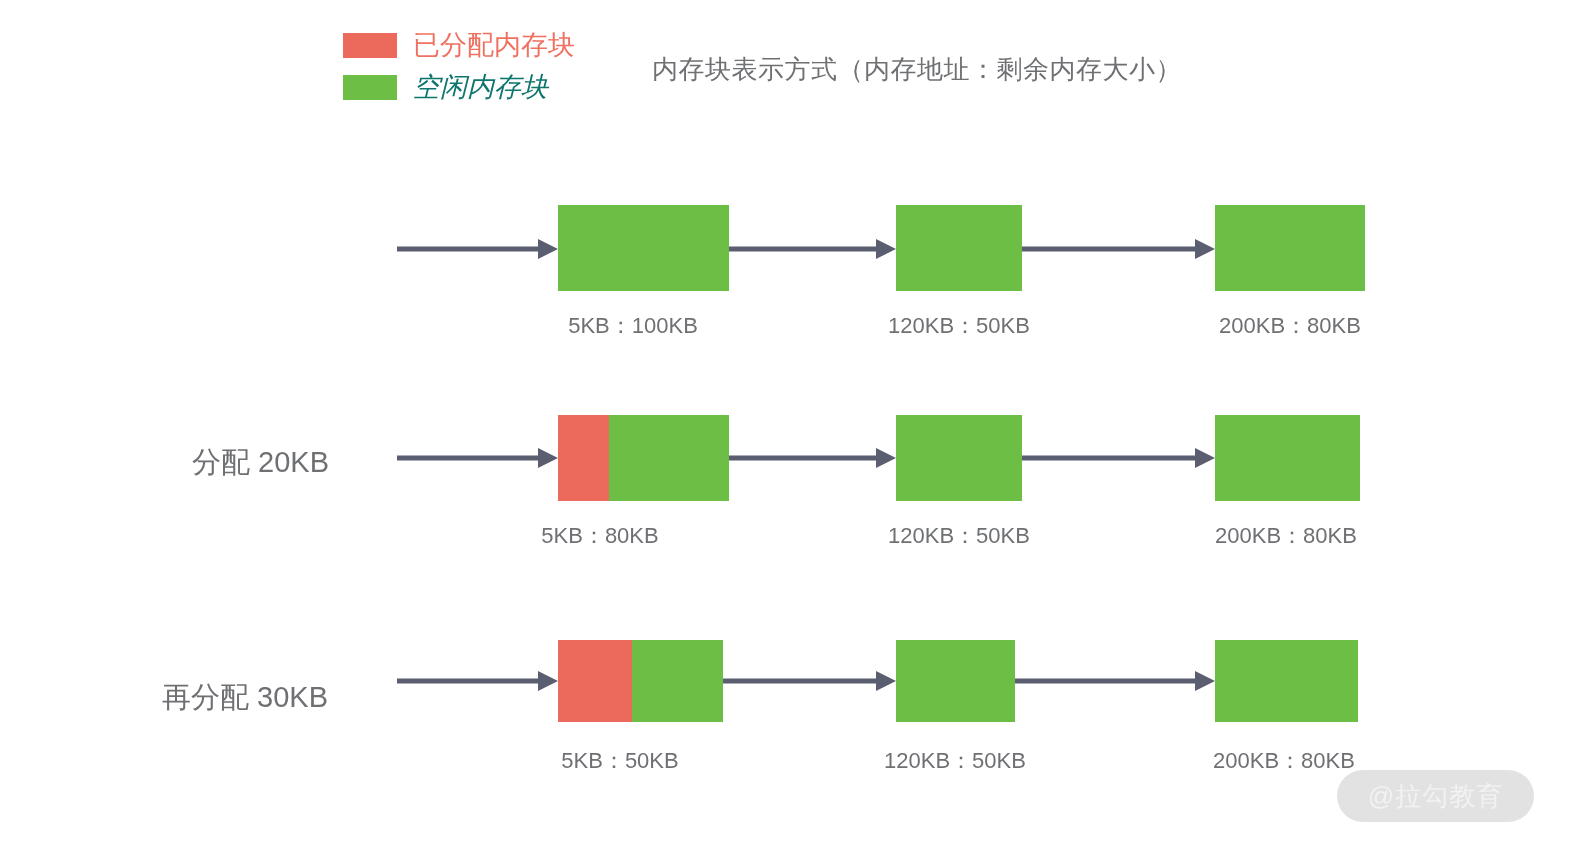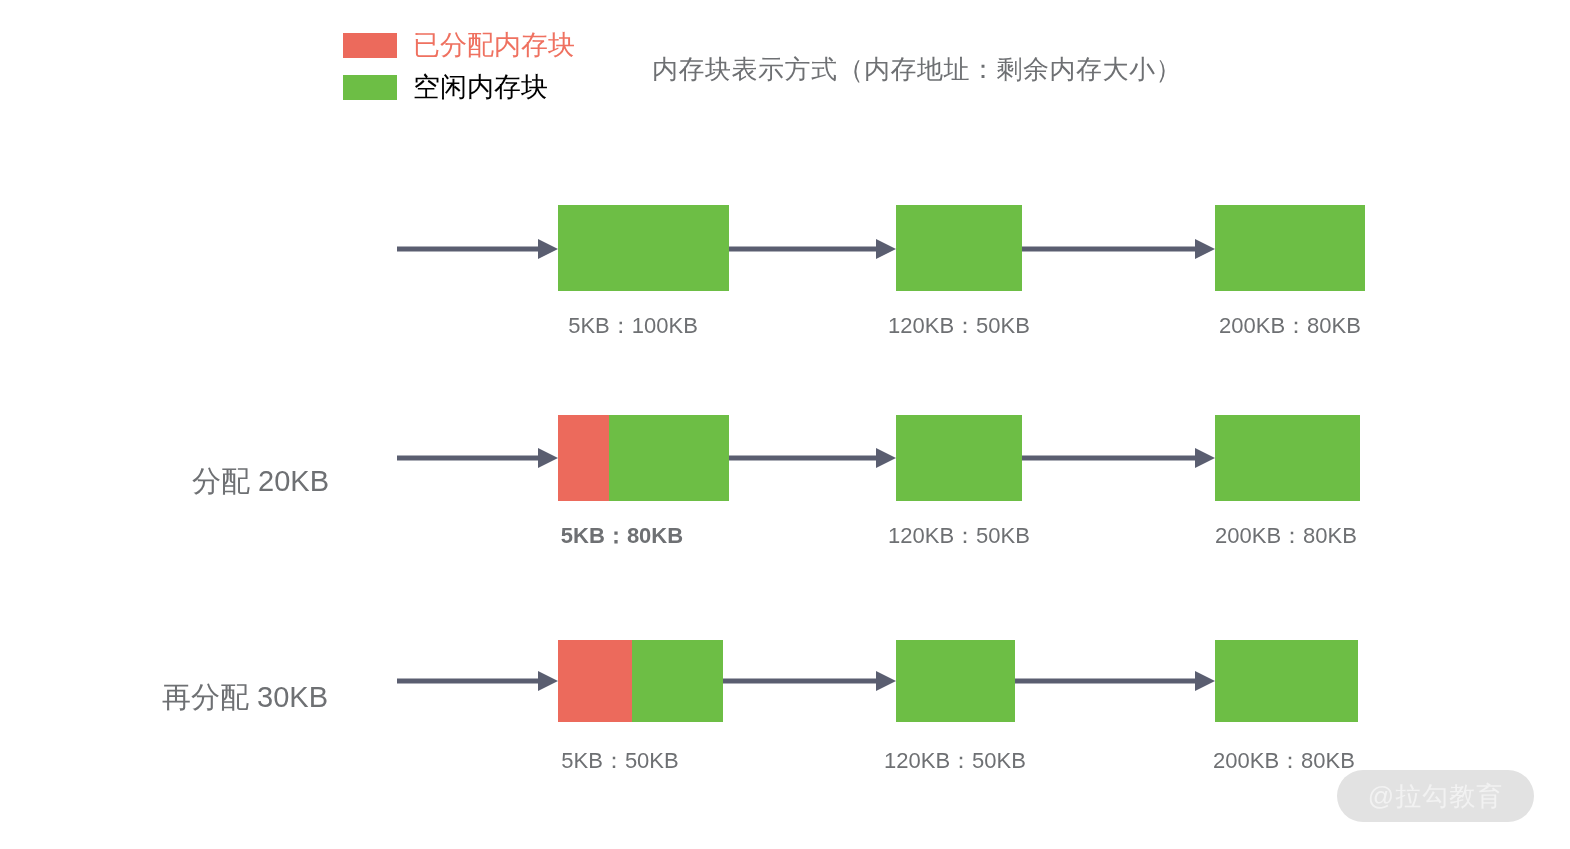--- a/index.html
+++ b/index.html
@@ -34,21 +34,21 @@
     height: 25px;
     flex: 0 0 auto;
   }
   .legend-label {
     margin-left: 16px;
     font-size: 27px;
     line-height: 1;
     white-space: nowrap;
   }
   .legend-label.alloc { color: #ef7160; }
-  .legend-label.free  { color: #000000; }
+  .legend-label.free  { color: #0f766e; font-style: italic; }
 
   
   .title {
     position: absolute;
     left: 652px;
     top: 52px;
     font-size: 26px;
     color: #6e7073;
     white-space: nowrap;
     letter-spacing: 0.5px;
@@ -170,34 +170,34 @@
     </div>
 
     <div class="block" style="left:1215px; top:205px; width:150px; height:86px;">
       <div class="seg-free" style="width:100%"></div>
     </div>
     <div class="block-caption" style="left:1290px; top:311px;">200KB：80KB</div>
   </div>
 
   <div class="row" style="top:0">
 
-    <div class="row-label" style="left:192px; top:482px;">分配 20KB</div>
+    <div class="row-label" style="left:192px; top:463px;">分配 20KB</div>
 
     <div class="arrow" style="left:397px; top:458px; width:161px;">
       <svg width="161" height="22" viewBox="0 0 161 22">
         <line x1="0" y1="11" x2="144" y2="11" stroke="#5a5e70" stroke-width="5"></line>
         <polygon points="141,1 161,11 141,21" fill="#5a5e70"></polygon>
       </svg>
     </div>
 
     <div class="block" style="left:558px; top:415px; width:171px; height:86px;">
       <div class="seg-used" style="width:30%"></div>
       <div class="seg-free" style="width:70%"></div>
     </div>
-    <div class="block-caption" style="left:622px; top:521px;font-weight:bold;">5KB：80KB</div>
+    <div class="block-caption" style="left:600px; top:521px;">5KB：80KB</div>
 
     <div class="arrow" style="left:729px; top:458px; width:167px;">
       <svg width="167" height="22" viewBox="0 0 167 22">
         <line x1="0" y1="11" x2="150" y2="11" stroke="#5a5e70" stroke-width="5"></line>
         <polygon points="147,1 167,11 147,21" fill="#5a5e70"></polygon>
       </svg>
     </div>
 
     <div class="block" style="left:896px; top:415px; width:126px; height:86px;">
       <div class="seg-free" style="width:100%"></div>

